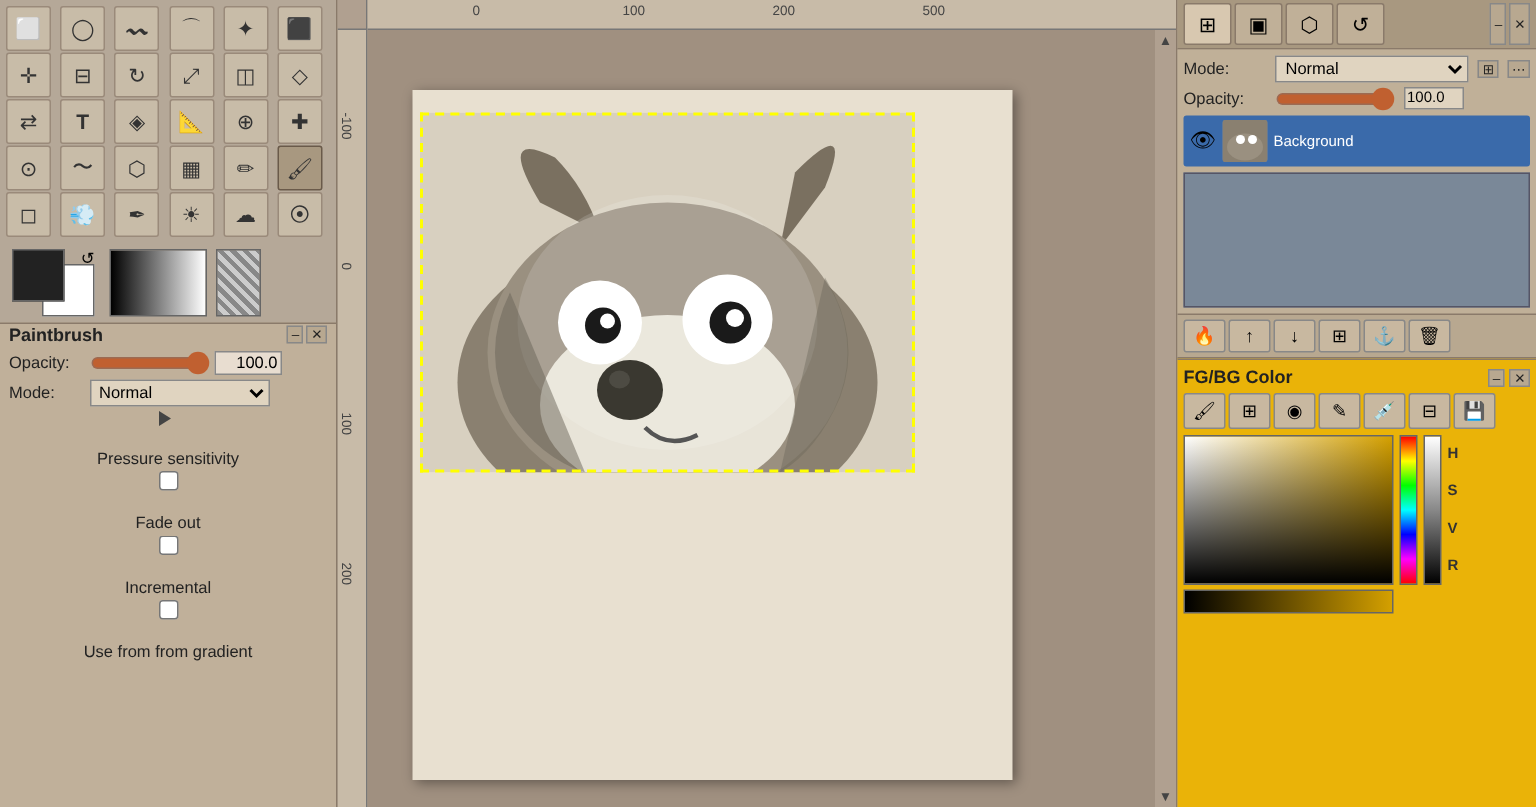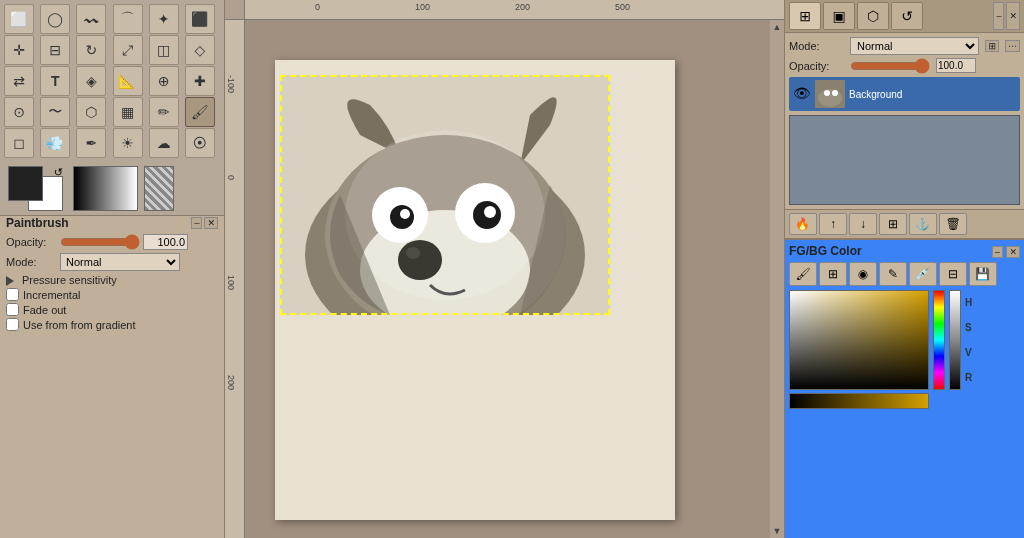--- a/index.html
+++ b/index.html
@@ -143,24 +143,25 @@
       background: #000;
       border-radius: 50%;
       border: 1px solid #666;
     }
     .brush-name {
       font-size: 11px;
       color: #222;
     }
     .checkbox-row {
       display: flex;
-      align-items: flex-end;
-      gap: 4px;
+      align-items: center;
+      gap: 16px;
       margin-bottom: 2px;
       color: #222;
+      flex-direction: column;
     }
     .triangle-right {
       width: 0; height: 0;
       border-top: 5px solid transparent;
       border-bottom: 5px solid transparent;
       border-left: 8px solid #444;
       display: inline-block;
       margin-right: 4px;
     }
 
@@ -336,21 +337,21 @@
       border-radius: 2px;
       display: flex;
       align-items: center;
       justify-content: center;
       cursor: pointer;
       font-size: 12px;
     }
 
     
     .fgbg-section {
-      background: #3b82f6;
+      background: #eab308;
       border-top: 1px solid #8a7a6a;
       padding: 4px;
       flex: 1;
     }
     .fgbg-tabs {
       display: flex;
       gap: 2px;
       margin-bottom: 4px;
     }
     .fgbg-tab {
@@ -493,25 +494,25 @@
       <select class="mode-select">
         <option>Normal</option>
       </select>
     </div>
     <div class="checkbox-row">
       <span class="triangle-right"></span>
       <span>Pressure sensitivity</span>
     </div>
     <div class="checkbox-row">
       <input type="checkbox" style="">
-      <span>Incremental</span>
+      <span>Fade out</span>
     </div>
     <div class="checkbox-row">
       <input type="checkbox" style="">
-      <span>Fade out</span>
+      <span>Incremental</span>
     </div>
     <div class="checkbox-row">
       <input type="checkbox" style="">
       <span>Use from from gradient</span>
     </div>
   </div>
 </div>
 
 <div id="canvas-area">
   <div class="rulers-row">

